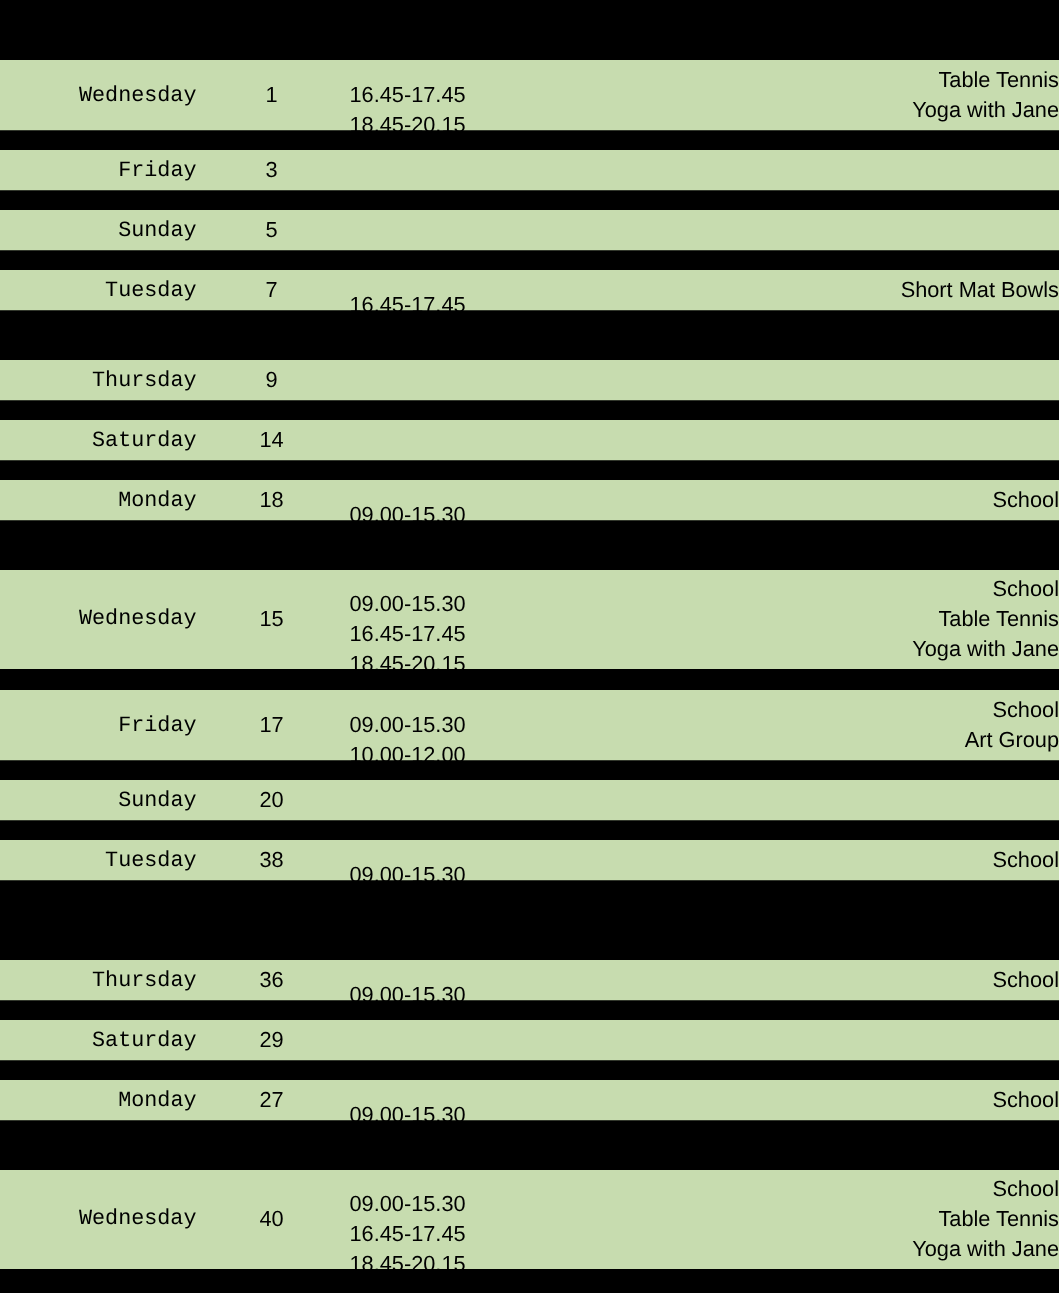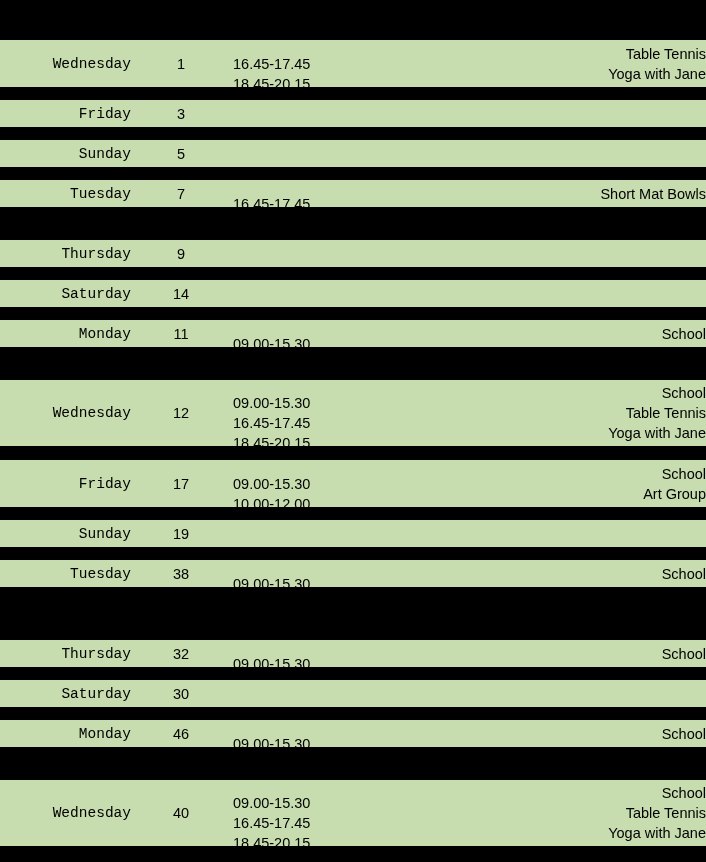--- a/index.html
+++ b/index.html
@@ -115,69 +115,69 @@
         <div class="cell c-event"></div>
       </div>
       <div class="row" style="top: 280px; height: 27px; background: rgb(199, 220, 175);">
         <div class="cell c-day">Saturday</div>
         <div class="cell c-date">14</div>
         <div class="cell c-time"></div>
         <div class="cell c-event"></div>
       </div>
       <div class="row" style="top: 320px; height: 27px; background: rgb(199, 220, 175);">
         <div class="cell c-day">Monday</div>
-        <div class="cell c-date">11</div>
+        <div class="cell c-date">18</div>
         <div class="cell c-time">09.00-15.30</div>
         <div class="cell c-event">School</div>
       </div>
       <div class="row" style="top: 380px; height: 66px; background: rgb(199, 220, 175);">
         <div class="cell c-day">Wednesday</div>
-        <div class="cell c-date">12</div>
+        <div class="cell c-date">15</div>
         <div class="cell c-time">09.00-15.30
 16.45-17.45
 18.45-20.15</div>
         <div class="cell c-event">School
 Table Tennis
 Yoga with Jane</div>
       </div>
       <div class="row" style="top: 460px; height: 47px; background: rgb(199, 220, 175);">
         <div class="cell c-day">Friday</div>
         <div class="cell c-date">17</div>
         <div class="cell c-time">09.00-15.30
 10.00-12.00</div>
         <div class="cell c-event">School
 Art Group</div>
       </div>
       <div class="row" style="top: 520px; height: 27px; background: rgb(199, 220, 175);">
         <div class="cell c-day">Sunday</div>
-        <div class="cell c-date">19</div>
+        <div class="cell c-date">20</div>
         <div class="cell c-time"></div>
         <div class="cell c-event"></div>
       </div>
       <div class="row" style="top: 560px; height: 27px; background: rgb(199, 220, 175);">
         <div class="cell c-day">Tuesday</div>
         <div class="cell c-date">38</div>
         <div class="cell c-time">09.00-15.30</div>
         <div class="cell c-event">School</div>
       </div>
       <div class="row" style="top: 640px; height: 27px; background: rgb(199, 220, 175);">
         <div class="cell c-day">Thursday</div>
-        <div class="cell c-date">32</div>
+        <div class="cell c-date">36</div>
         <div class="cell c-time">09.00-15.30</div>
         <div class="cell c-event">School</div>
       </div>
       <div class="row" style="top: 680px; height: 27px; background: rgb(199, 220, 175);">
         <div class="cell c-day">Saturday</div>
-        <div class="cell c-date">30</div>
+        <div class="cell c-date">29</div>
         <div class="cell c-time"></div>
         <div class="cell c-event"></div>
       </div>
       <div class="row" style="top: 720px; height: 27px; background: rgb(199, 220, 175);">
         <div class="cell c-day">Monday</div>
-        <div class="cell c-date">46</div>
+        <div class="cell c-date">27</div>
         <div class="cell c-time">09.00-15.30</div>
         <div class="cell c-event">School</div>
       </div>
       <div class="row" style="top: 780px; height: 66px; background: rgb(199, 220, 175);">
         <div class="cell c-day">Wednesday</div>
         <div class="cell c-date">40</div>
         <div class="cell c-time">09.00-15.30
 16.45-17.45
 18.45-20.15</div>
         <div class="cell c-event">School

